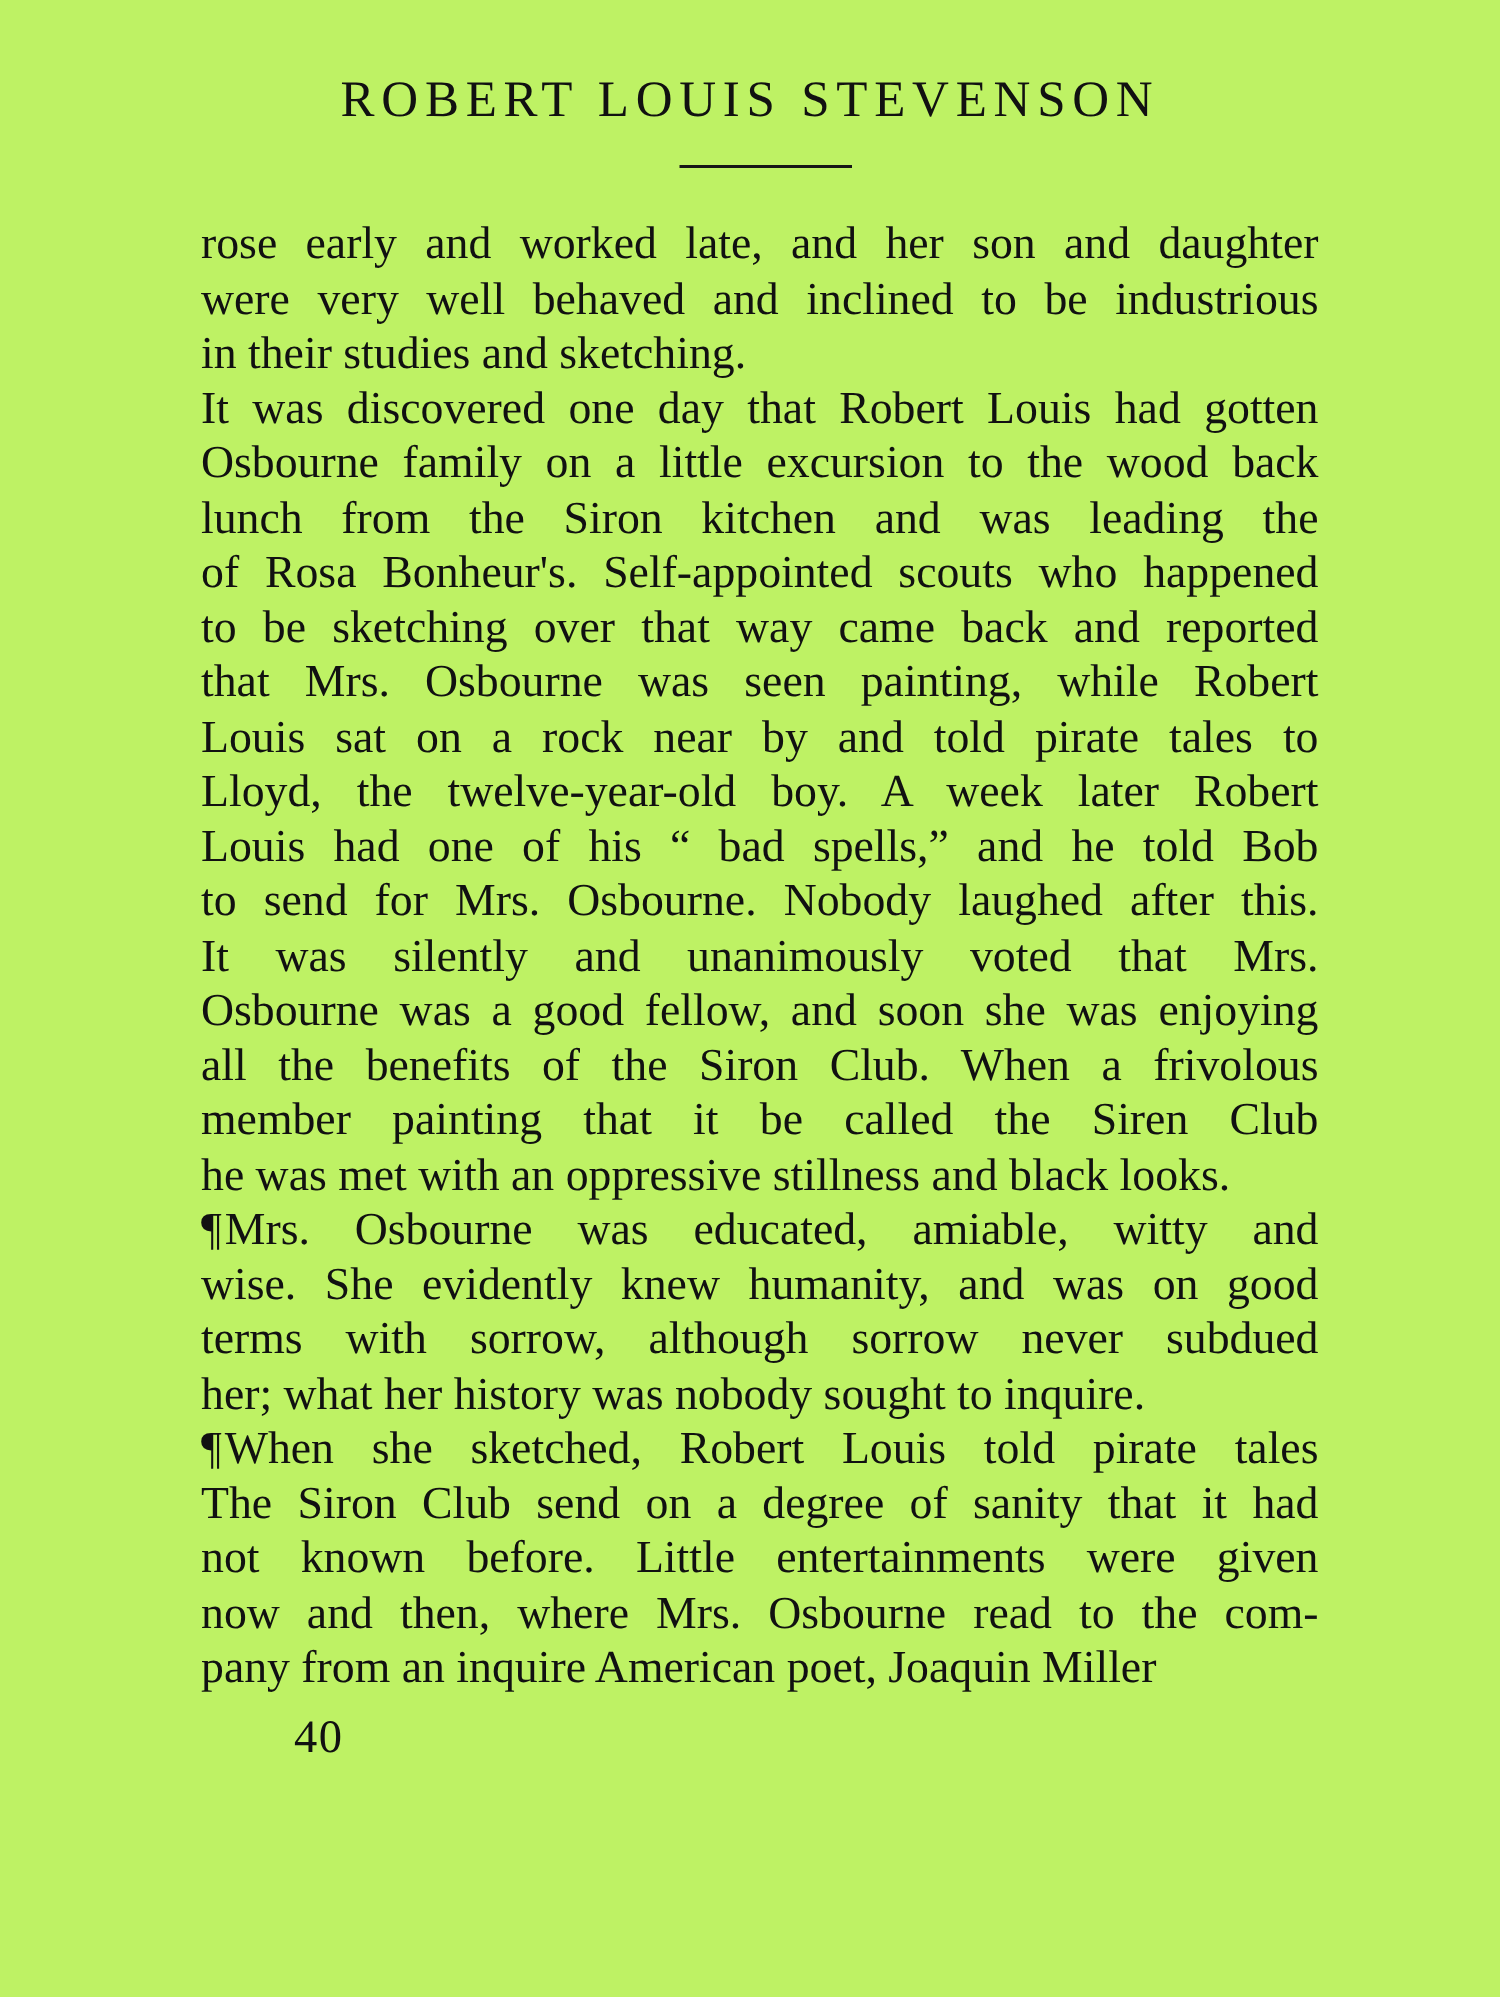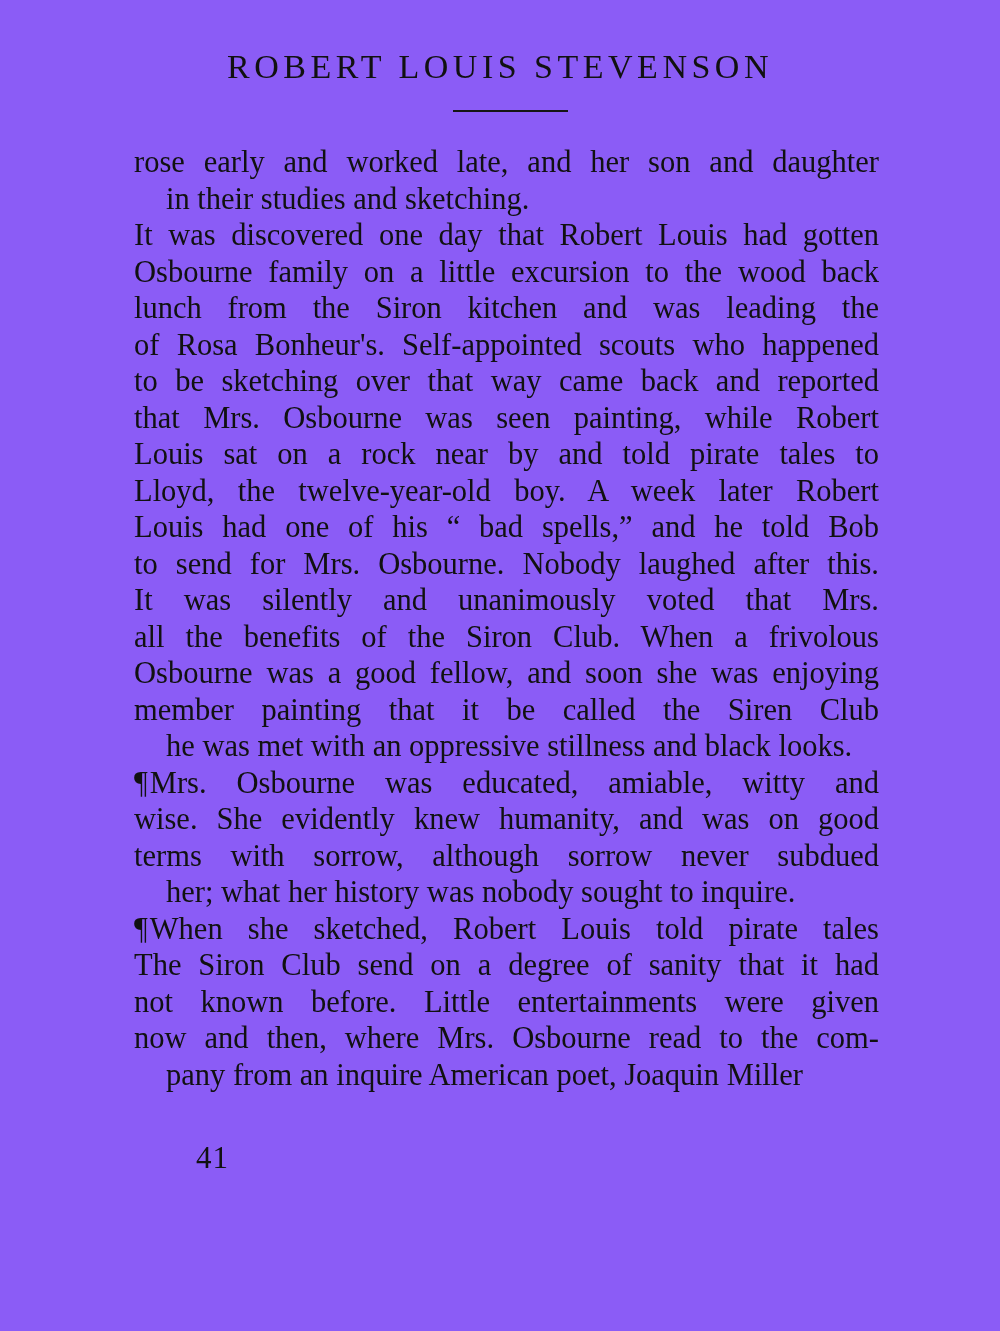--- a/index.html
+++ b/index.html
@@ -14,21 +14,21 @@
     color: #0d0d0d;
     position: relative;
     overflow: hidden;
   }
   .page {
     position: absolute;
     top: 0;
     left: 0;
     width: 1000px;
     height: 1331px;
-    background: #8b5cf6;
+    background: #bef264;
   }
   .running-head {
     position: absolute;
     top: 48px;
     left: 0;
     width: 1000px;
     text-align: center;
     font-size: 34px;
     letter-spacing: 4.5px;
     font-family: "Liberation Serif", serif;
@@ -66,21 +66,20 @@
   
   span.ln.just {
     text-align: justify;
     text-align-last: justify;
     white-space: normal;
   }
   span.ln.last {
     text-align: center;
     text-align-last: left;
     white-space: normal;
-    margin-left: 32px;
   }
   .pilcrow {
     font-family: "Liberation Serif", serif;
     margin-right: 2px;
   }
   .folio {
     position: absolute;
     top: 1140px;
     left: 196px;
     font-size: 31px;
@@ -93,37 +92,38 @@
 
 <div class="page">
 
   <div class="running-head">ROBERT LOUIS STEVENSON</div>
   <div class="head-rule"></div>
 
   <div class="body-block">
 
     <p class="para">
       <span class="ln just">rose early and worked late, and her son and daughter</span>
+      <span class="ln just">were very well behaved and inclined to be industrious</span>
       <span class="ln last">in their studies and sketching.</span>
     </p>
 
     <p class="para">
       <span class="ln just">It was discovered one day that Robert Louis had gotten</span>
       <span class="ln just">Osbourne family on a little excursion to the wood back</span>
       <span class="ln just">lunch from the Siron kitchen and was leading the</span>
       <span class="ln just">of Rosa Bonheur's. Self-appointed scouts who happened</span>
       <span class="ln just">to be sketching over that way came back and reported</span>
       <span class="ln just">that Mrs. Osbourne was seen painting, while Robert</span>
       <span class="ln just">Louis sat on a rock near by and told pirate tales to</span>
       <span class="ln just">Lloyd, the twelve-year-old boy. A week later Robert</span>
       <span class="ln just">Louis had one of his “ bad spells,” and he told Bob</span>
       <span class="ln just">to send for Mrs. Osbourne. Nobody laughed after this.</span>
       <span class="ln just">It was silently and unanimously voted that Mrs.</span>
+      <span class="ln just">Osbourne was a good fellow, and soon she was enjoying</span>
       <span class="ln just">all the benefits of the Siron Club. When a frivolous</span>
-      <span class="ln just">Osbourne was a good fellow, and soon she was enjoying</span>
       <span class="ln just">member painting that it be called the Siren Club</span>
       <span class="ln last">he was met with an oppressive stillness and black looks.</span>
     </p>
 
     <p class="para">
       <span class="ln just"><span class="pilcrow">¶</span><span>Mrs. Osbourne was educated, amiable, witty and</span></span>
       <span class="ln just">wise. She evidently knew humanity, and was on good</span>
       <span class="ln just">terms with sorrow, although sorrow never subdued</span>
       <span class="ln last">her; what her history was nobody sought to inquire.</span>
     </p>
@@ -134,15 +134,15 @@
 
     <p class="para">
       <span class="ln just">The Siron Club send on a degree of sanity that it had</span>
       <span class="ln just">not known before. Little entertainments were given</span>
       <span class="ln just">now and then, where Mrs. Osbourne read to the com-</span>
       <span class="ln last">pany from an inquire American poet, Joaquin Miller</span>
     </p>
 
   </div>
 
-  <div class="folio">41</div>
+  <div class="folio">40</div>
 
 </div>
 
 </body></html>

